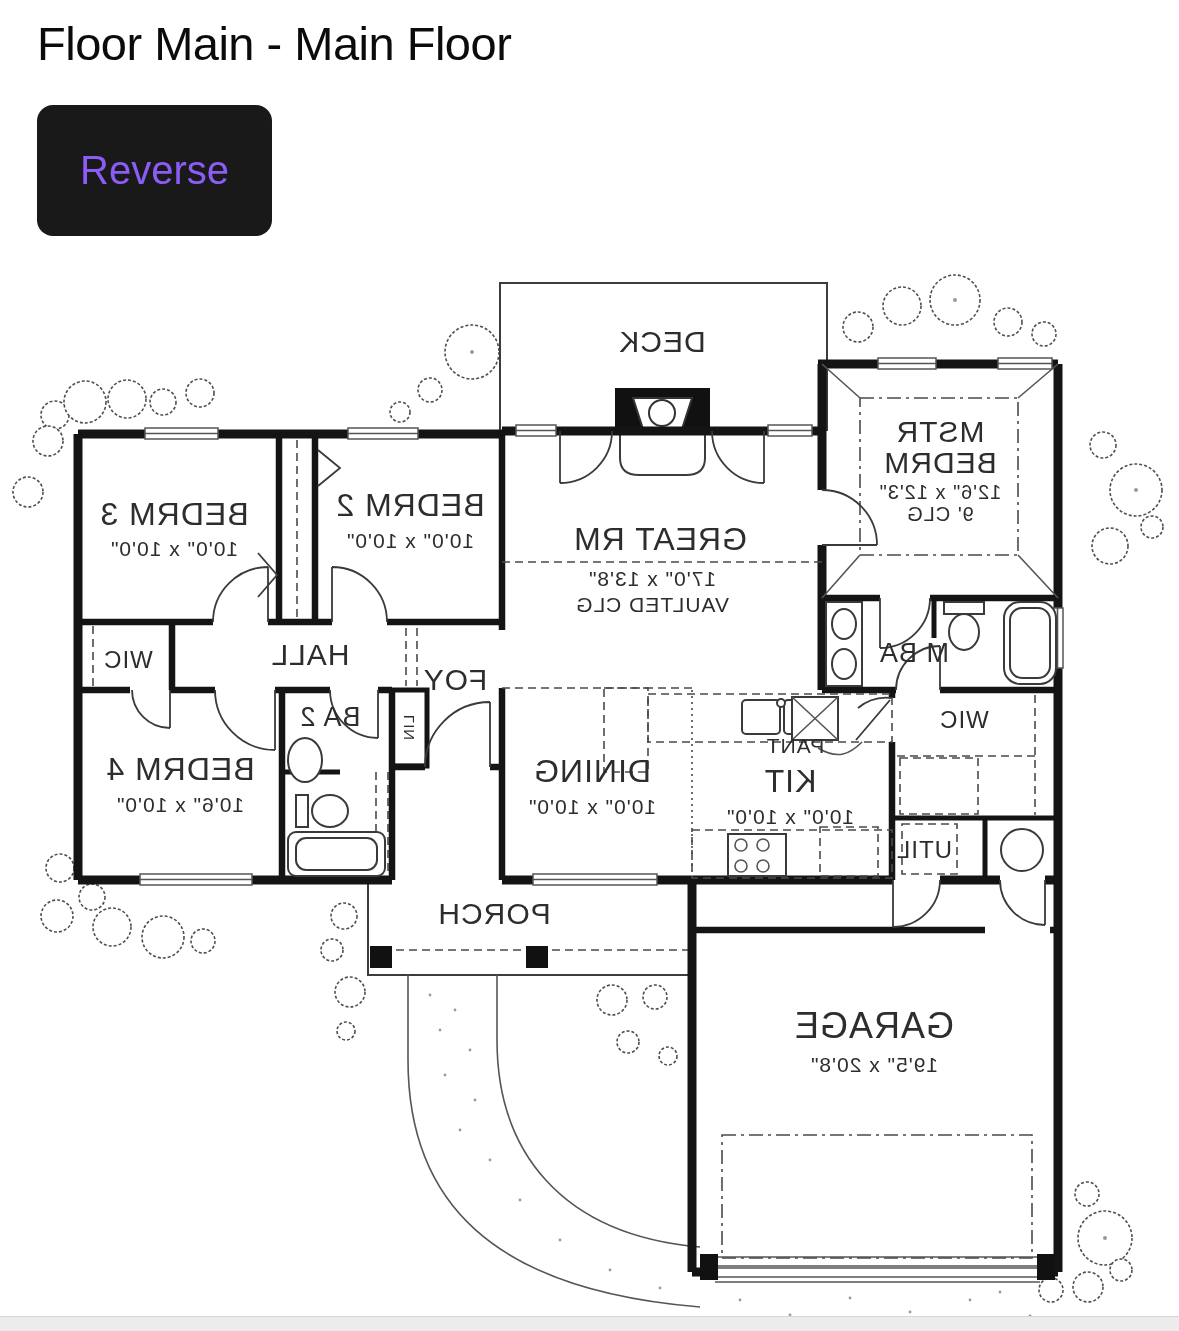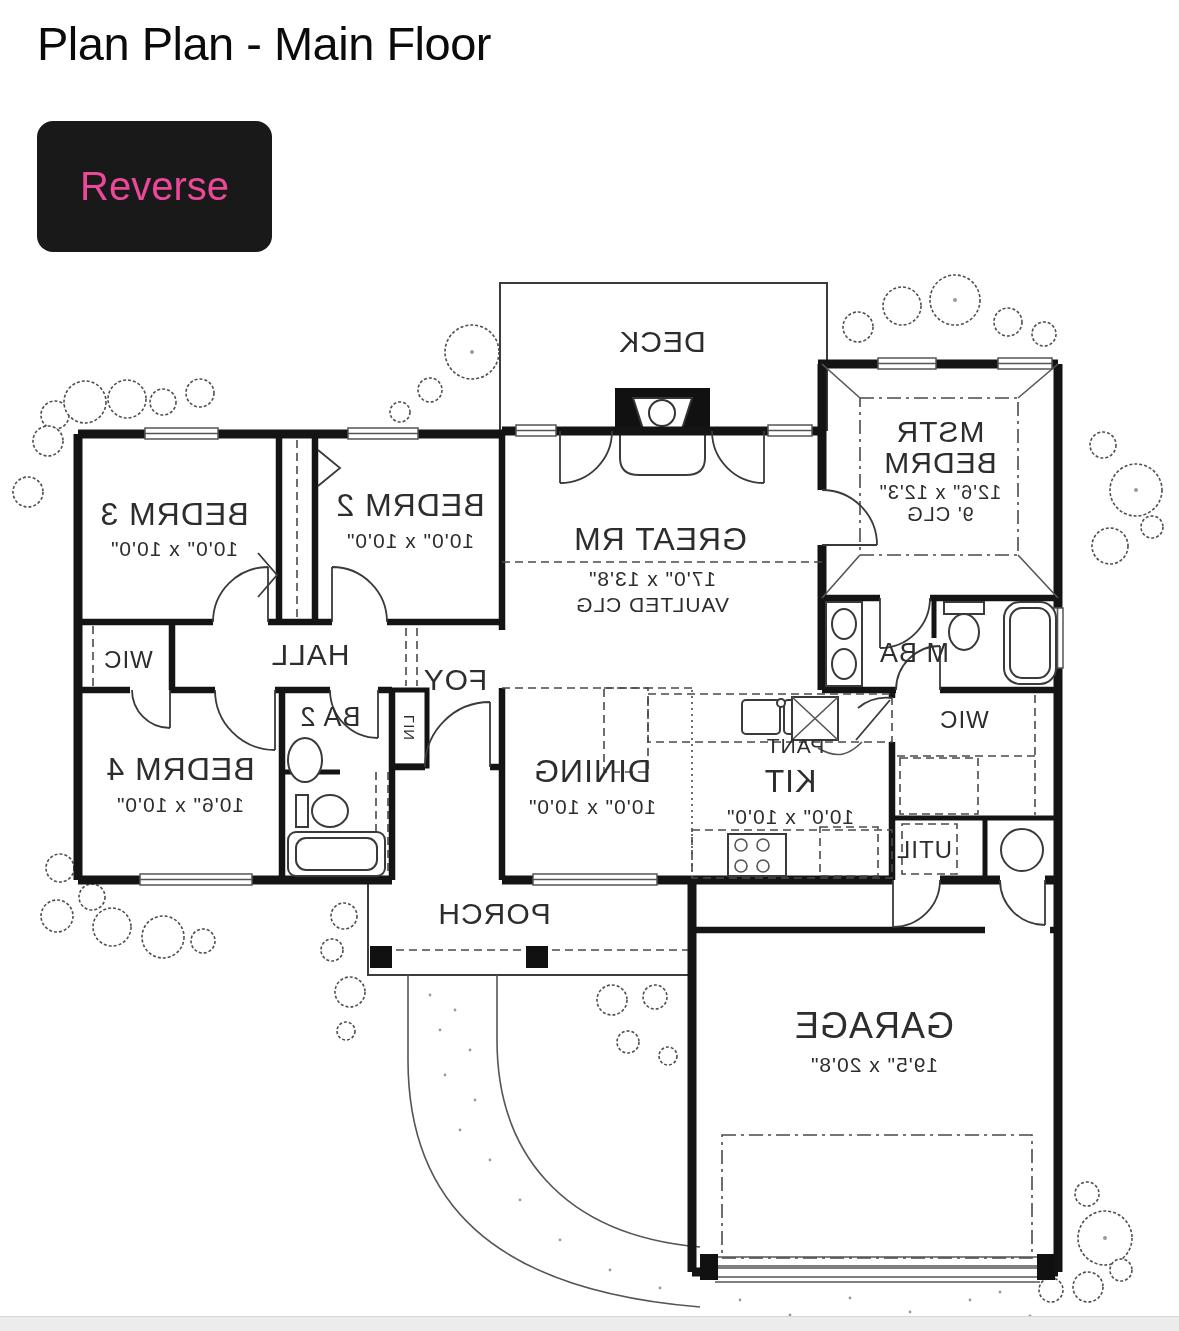--- a/index.html
+++ b/index.html
@@ -1,18 +1,18 @@
 <!DOCTYPE html>
 <html><head>
 <meta charset="utf-8">
 <style>
   html,body{margin:0;padding:0;background:#fff;}
   body{width:1179px;height:1331px;position:relative;font-family:"Liberation Sans",sans-serif;overflow:hidden;}
   .page-title{position:absolute;left:37px;top:16px;font-size:47px;color:#0b0b0b;letter-spacing:-.5px;}
-  .reverse-btn{position:absolute;left:37px;top:105px;width:235px;height:131px;background:#191919;border:none;border-radius:16px;color:#ec4899;font-size:40px;font-family:"Liberation Sans",sans-serif;display:flex;align-items:center;justify-content:center;cursor:pointer;margin-top:16px;}
+  .reverse-btn{position:absolute;left:37px;top:105px;width:235px;height:131px;background:#191919;border:none;border-radius:16px;color:#8b5cf6;font-size:40px;font-family:"Liberation Sans",sans-serif;display:flex;align-items:center;justify-content:center;cursor:pointer;}
   .plan-svg{position:absolute;left:0;top:0;width:1179px;height:1331px;}
   .bottom-bar{position:absolute;left:0;bottom:0;width:1179px;height:14px;background:#ececec;border-top:1px solid #d6d6d6;}
   
   .wx{stroke:#141414;stroke-width:9;fill:none;stroke-linecap:butt;}
   .wi{stroke:#141414;stroke-width:6.5;fill:none;}
   .ws{stroke:#141414;stroke-width:5;fill:none;}
   .thin{stroke:#3c3c3c;stroke-width:2;fill:none;}
   .thin2{stroke:#555;stroke-width:1.6;fill:none;}
   .door{stroke:#3a3a3a;stroke-width:1.8;fill:none;}
   .dash{stroke:#4a4a4a;stroke-width:1.6;fill:none;stroke-dasharray:8 5;}
@@ -22,21 +22,21 @@
   .win{fill:#fff;stroke:#555;stroke-width:1.5;}
   .shrub{fill:#fff;stroke:#4f4f4f;stroke-width:1.6;stroke-dasharray:3 2;}
   .speck{fill:#9a9a9a;}
   text{fill:#2d2d2d;letter-spacing:1px;}
   .t36{font-size:36px;}.t32{font-size:32px;}.t30{font-size:30px;}.t27{font-size:27px;}
   .t24{font-size:24px;}.t21{font-size:21px;}.t20{font-size:20px;}.t15{font-size:15px;}
 </style>
 </head>
 <body>
 
-<div class="page-title">Plan Plan - Main Floor</div>
+<div class="page-title">Floor Main - Main Floor</div>
 <button class="reverse-btn">Reverse</button>
 
 <svg class="plan-svg" viewBox="0 0 1179 1331" xmlns="http://www.w3.org/2000/svg">
 
   <g>
     <circle class="shrub" cx="55" cy="415" r="14"></circle>
       <circle class="shrub" cx="85" cy="402" r="21"></circle>
     <circle class="shrub" cx="127" cy="399" r="19"></circle>
       <circle class="shrub" cx="163" cy="402" r="13"></circle>
     <circle class="shrub" cx="200" cy="393" r="14"></circle>

